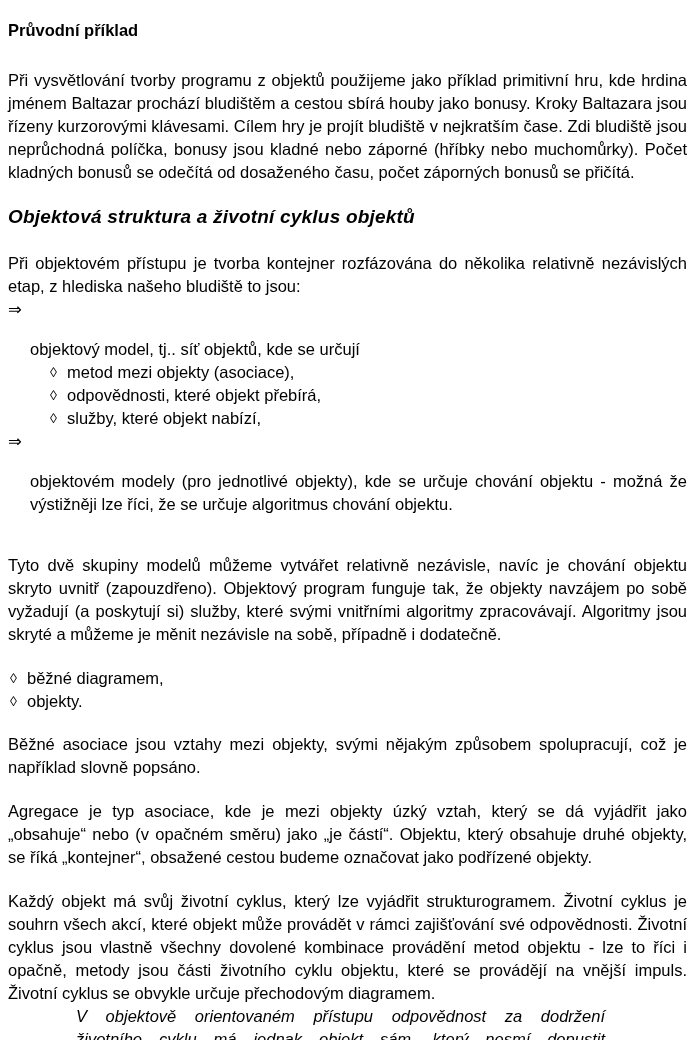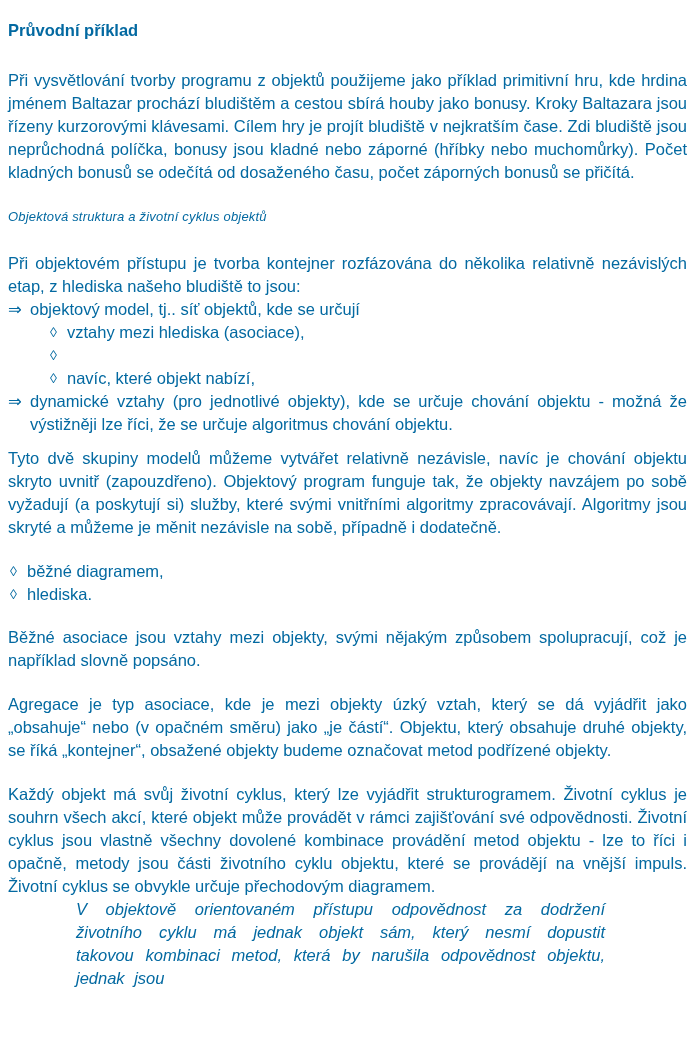--- a/index.html
+++ b/index.html
@@ -6,37 +6,37 @@
   html, body { background:#ffffff; }
   body {
     width:694px; height:1040px; overflow:hidden;
     font-family:"Liberation Sans", sans-serif;
   }
   .page {
     width:694px; height:1040px;
     padding:19px 7px 0 8px;
     font-size:16.5px;
     line-height:23px;
-    color:#0369a1;
+    color:#000000;
   }
   h1.doc-title {
     font-size:16.5px; font-weight:bold;
     margin:0 0 27px 0;
   }
   h2.section-heading {
-    font-size:13px; font-weight:normal; font-style:italic;
+    font-size:19px; font-weight:bold; font-style:italic;
     letter-spacing:0.2px;
     margin:1px 0 24px 0;
   }
   p.para { text-align:justify; margin:0 0 21px 0; }
   p.tight { margin-bottom:0; }
-  p.mt { margin-top:11px; }
+  p.mt { margin-top:38px; }
   .arrow-item { display:flex; align-items:flex-start; }
   .arrow-item .marker { flex:0 0 22px; width:22px; }
-  .arrow-item .itext { flex:1; text-align:justify; }
+  .arrow-item .itext { flex:1; text-align:justify;margin-top:40px; }
   .sub-item { display:flex; align-items:flex-start; padding-left:42px; }
   .sub-item .marker { flex:0 0 17px; width:17px; font-size:14px; }
   .sub-list0 { margin:0 0 20px 0; }
   .sub-list0 .sub-item { padding-left:2px; }
   .quote {
     font-style:italic;
     margin:0 82px 0 68px;
     text-align:justify;
     word-spacing:5px;
   }
@@ -56,51 +56,52 @@
   <p class="para tight">Při objektovém přístupu je tvorba kontejner rozfázována do několika relativně nezávislých etap, z hlediska našeho bludiště to jsou:</p>
 
   <div class="arrow-item">
     <span class="marker">⇒</span>
     <span class="itext">objektový model, tj.. síť objektů, kde se určují</span>
   </div>
 
   <div class="sub-list">
     <div class="sub-item">
       <span class="marker">◊</span>
-      <span class="itext">vztahy mezi hlediska (asociace),</span>
+      <span class="itext">metod mezi objekty (asociace),</span>
     </div>
     <div class="sub-item">
       <span class="marker">◊</span>
+      <span class="itext">odpovědnosti, které objekt přebírá,</span>
     </div>
     <div class="sub-item">
       <span class="marker">◊</span>
-      <span class="itext">navíc, které objekt nabízí,</span>
+      <span class="itext">služby, které objekt nabízí,</span>
     </div>
   </div>
 
   <div class="arrow-item">
     <span class="marker">⇒</span>
-    <span class="itext">dynamické vztahy (pro jednotlivé objekty), kde se určuje chování objektu - možná že výstižněji lze říci, že se určuje algoritmus chování objektu.</span>
+    <span class="itext">objektovém modely (pro jednotlivé objekty), kde se určuje chování objektu - možná že výstižněji lze říci, že se určuje algoritmus chování objektu.</span>
   </div>
 
   <p class="para mt">Tyto dvě skupiny modelů můžeme vytvářet relativně nezávisle, navíc je chování objektu skryto uvnitř (zapouzdřeno). Objektový program funguje tak, že objekty navzájem po sobě vyžadují (a poskytují si) služby, které svými vnitřními algoritmy zpracovávají. Algoritmy jsou skryté a můžeme je měnit nezávisle na sobě, případně i dodatečně.</p>
 
 
   <div class="sub-list0">
     <div class="sub-item">
       <span class="marker">◊</span>
       <span class="itext">běžné diagramem,</span>
     </div>
     <div class="sub-item">
       <span class="marker">◊</span>
-      <span class="itext">hlediska.</span>
+      <span class="itext">objekty.</span>
     </div>
   </div>
 
   <p class="para">Běžné asociace jsou vztahy mezi objekty, svými nějakým způsobem spolupracují, což je například slovně popsáno.</p>
 
-  <p class="para"><b>Agregace</b><span> je typ asociace, kde je mezi objekty úzký vztah, který se dá vyjádřit jako „obsahuje“ nebo (v opačném směru) jako „je částí“. Objektu, který obsahuje druhé objekty, se říká </span><b>„kontejner“</b><span>, obsažené objekty budeme označovat metod podřízené objekty.</span></p>
+  <p class="para"><b>Agregace</b><span> je typ asociace, kde je mezi objekty úzký vztah, který se dá vyjádřit jako „obsahuje“ nebo (v opačném směru) jako „je částí“. Objektu, který obsahuje druhé objekty, se říká </span><b>„kontejner“</b><span>, obsažené cestou budeme označovat jako podřízené objekty.</span></p>
 
   <p class="para tight"><span>Každý objekt má svůj </span><b>životní cyklus</b><span>, který lze vyjádřit strukturogramem. Životní cyklus je souhrn všech akcí, které objekt může provádět v rámci zajišťování své odpovědnosti. Životní cyklus jsou vlastně všechny dovolené kombinace provádění metod objektu - lze to říci i opačně, metody jsou části životního cyklu objektu, které se provádějí na vnější impuls. Životní cyklus se obvykle určuje přechodovým diagramem.</span></p>
 
   <p class="quote">V objektově orientovaném přístupu odpovědnost za dodržení životního cyklu má jednak objekt sám, který nesmí dopustit takovou kombinaci metod, která by narušila odpovědnost objektu, jednak jsou</p>
 
 </div>
 
 </body></html>

